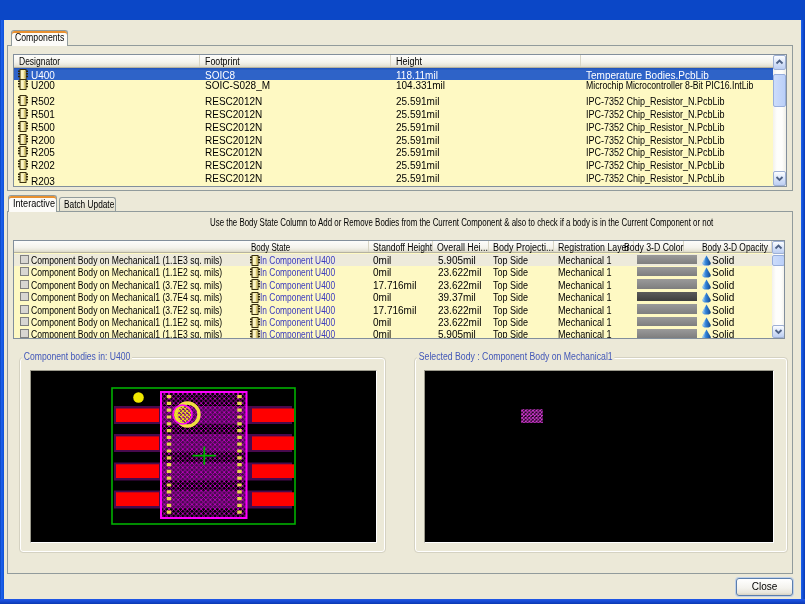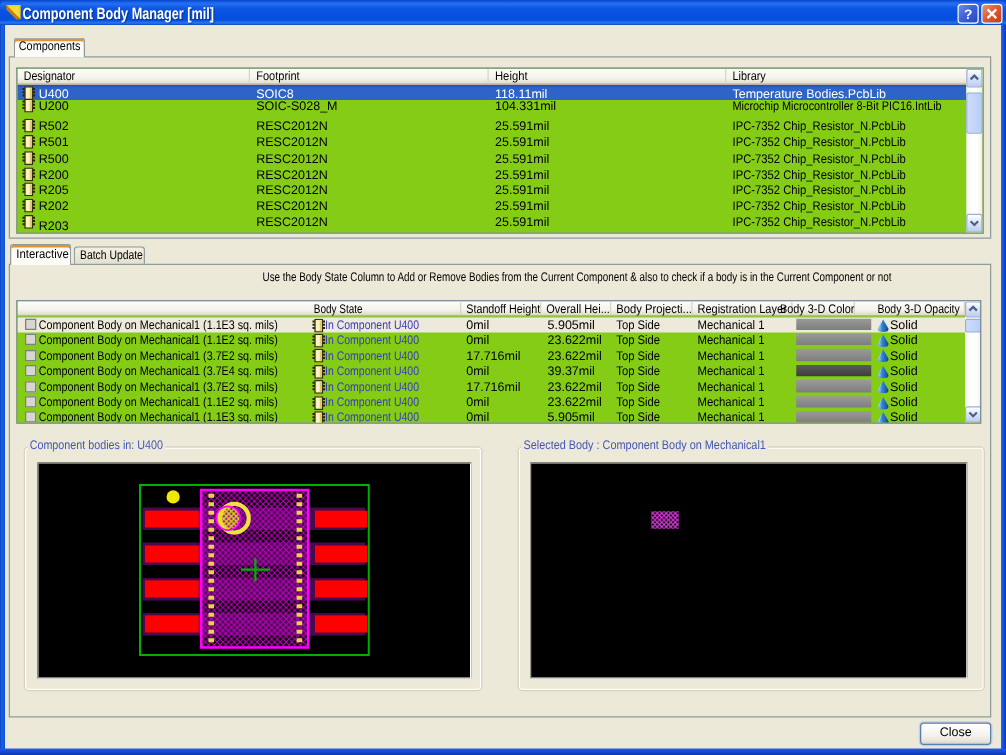--- a/index.html
+++ b/index.html
@@ -16,21 +16,21 @@
 #btnclose{left:785px;background:linear-gradient(135deg,#F0936A 0%,#E25A33 45%,#C83A16 100%);}
 .tbtn svg{position:absolute;left:0;top:0;}
 #bl{position:absolute;left:0;top:20px;width:4px;height:584px;background:linear-gradient(90deg,#0A44BE,#1E62EC 40%,#0C50D8);}
 #br{position:absolute;left:801px;top:20px;width:4px;height:584px;background:linear-gradient(90deg,#1E62EC,#0C44C8 70%,#0A3CB4);}
 #bb{position:absolute;left:0;top:599px;width:805px;height:5px;background:linear-gradient(180deg,#2058E8,#1446CC 60%,#0A38B0);}
 #face{position:absolute;left:4px;top:20px;width:797px;height:579px;background:#ECE9D8;}
 .tab{position:absolute;box-sizing:border-box;border:1px solid #919B9C;border-bottom:none;border-radius:3px 3px 0 0;font-size:10px;z-index:3;}
 .tabActive{background:#FCFBF8;box-shadow:inset 0 2px 0 #E89030;}
 .tabInactive{background:linear-gradient(180deg,#F2F0E4,#E2DFCD);z-index:0;}
 .panel{position:absolute;box-sizing:border-box;border:1px solid #919B9C;background:#ECE9D8;}
-.tbl{position:absolute;box-sizing:border-box;border:1px solid #828F9C;background:#84cc16;overflow:hidden;}
+.tbl{position:absolute;box-sizing:border-box;border:1px solid #828F9C;background:#fef9c3;overflow:hidden;}
 .hdr{position:absolute;left:0;top:0;right:0;background:linear-gradient(180deg,#FDFDFB 0%,#F4F3EC 60%,#EAE8DC 82%,#DCD9C8 100%);border-bottom:1px solid #B5B2A1;}
 .hcell{position:absolute;top:0;bottom:0;box-sizing:border-box;border-right:1px solid #D8D5C5;}
 .hlab{position:absolute;top:0.5px;white-space:nowrap;color:#000;transform-origin:0 0;}
 .row{position:absolute;left:0;white-space:nowrap;}
 .cell{position:absolute;top:0;white-space:nowrap;transform-origin:0 0;}
 .selrow{background:linear-gradient(180deg,#1E51B8 0,#2E63C8 20%,#2E63C8 100%);color:#fff;}
 .sb{position:absolute;box-sizing:border-box;background:linear-gradient(90deg,#F2F1EC,#FEFEFC 30%,#FEFEFC 70%,#EFEEE7);}
 .sbtn{position:absolute;left:0;width:100%;box-sizing:border-box;border:1px solid #9EB0D4;border-radius:2px;background:linear-gradient(180deg,#FDFEFF 0%,#D9E4F9 50%,#BCCEF2 100%);}
 .sthumb{position:absolute;left:0;width:100%;box-sizing:border-box;border:1px solid #97AEDC;border-radius:2px;background:linear-gradient(90deg,#CCDCFB,#BACFF8);}
 .gbox{position:absolute;box-sizing:border-box;border:1px solid #D5D2C2;border-radius:4px;box-shadow:inset 0 0 0 1px #FFFFFF;}
@@ -45,60 +45,39 @@
       <defs>
         <linearGradient id="dg" x1="0" y1="0" x2="1" y2="0">
           <stop offset="0" stop-color="#8CC2EE"></stop>
           <stop offset="0.45" stop-color="#2F80D6"></stop>
           <stop offset="0.8" stop-color="#1D5CA8"></stop>
           <stop offset="1" stop-color="#123D74"></stop>
         </linearGradient>
       </defs>
     </svg>
   <div id="face"></div>
-  <div id="titlebar">
-    <svg class="abs" style="left:4px;top:3px" width="14" height="14" viewBox="0 0 14 14">
-      <polygon points="1,1 12.5,1 12.5,12.5" fill="#F4D216"></polygon>
-      <polygon points="1,1 12.5,12.5 9,12.5 1,4.5" fill="#C87818"></polygon>
-      <polygon points="2.2,2.2 10.8,2.2 10.8,10.8" fill="#F8E24A" opacity="0.65"></polygon>
-    </svg>
-    <div id="titletext">Component Body Manager [mil]</div>
-    <div class="tbtn" id="btnhelp">
-        <svg width="15" height="14" viewBox="0 0 15 14">
-          <text x="7.5" y="11" text-anchor="middle" font-size="11" font-weight="bold" fill="#fff" font-family="Liberation Sans">?</text>
-        </svg>
-      </div>
-    <div class="tbtn" id="btnclose">
-        <svg width="15" height="14" viewBox="0 0 15 14">
-          <path d="M4 3.5 L11 10.5 M11 3.5 L4 10.5" stroke="#fff" stroke-width="1.8"></path>
-        </svg>
-      </div>
-  </div>
   <div id="bl"></div>
     <div id="br"></div>
     <div id="bb"></div>
 
   <div class="tab tabActive" style="left:11px;top:30px;width:57px;height:16px;">
       <span class="sx" style="position:absolute;left:3px;top:1px;transform:scaleX(0.87);">Components</span>
     </div>
   <div class="panel" style="left:7px;top:45px;width:786px;height:146px;"></div>
 
   <div class="tbl" id="ctbl" style="left:13px;top:54px;width:774px;height:133px;">
     <div class="hdr" style="height:12px;">
       <div class="hcell" style="left:0;width:186px;">
           <span class="hlab" style="left:5px;transform:scaleX(0.85);">Designator</span>
         </div>
       <div class="hcell" style="left:377px;width:190px;">
           <span class="hlab" style="left:5px;transform:scaleX(0.9);">Height</span>
         </div>
       <div class="hcell" style="left:186px;width:191px;">
           <span class="hlab" style="left:5px;transform:scaleX(0.88);">Footprint</span>
-        </div>
-      <div class="hcell" style="left:567px;width:205px;">
-          <span class="hlab" style="left:5px;transform:scaleX(0.87);">Library</span>
         </div>
     </div>
     <div id="crows">
         <div class="row selrow" style="top:12.5px;height:12.9px;width:759px;">
           <span class="cell" style="left:3px;top:1.5px;"><svg width="12" height="11" viewBox="0 0 12 11">
               <path d="M1 2.2 H3 M1 4.8 H3 M1 7.4 H3 M9 2.2 H11 M9 4.8 H11 M9 7.4 H11" stroke="#2A2206" stroke-width="1.5"></path>
               <rect x="3" y="0.5" width="6" height="10" fill="#F2E8A2" stroke="#3A3010" stroke-width="1"></rect>
               <rect x="4" y="1.5" width="2.4" height="8" fill="#FAF3C8"></rect>
               <rect x="7" y="2" width="1.4" height="7.5" fill="#DCC96E"></rect>
             </svg></span>

